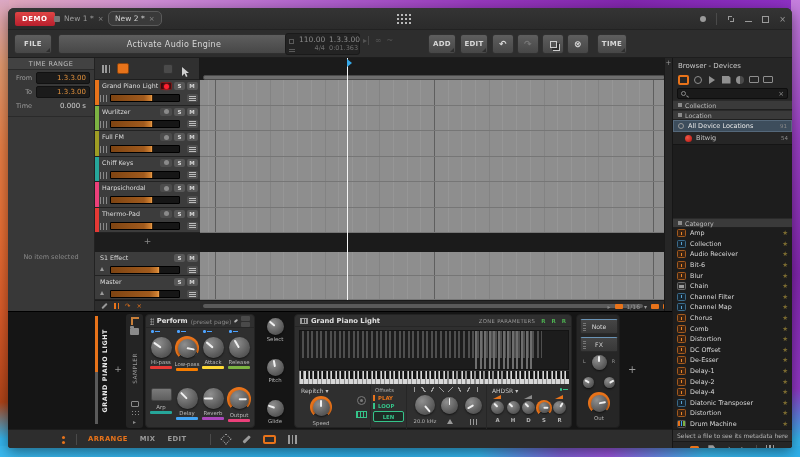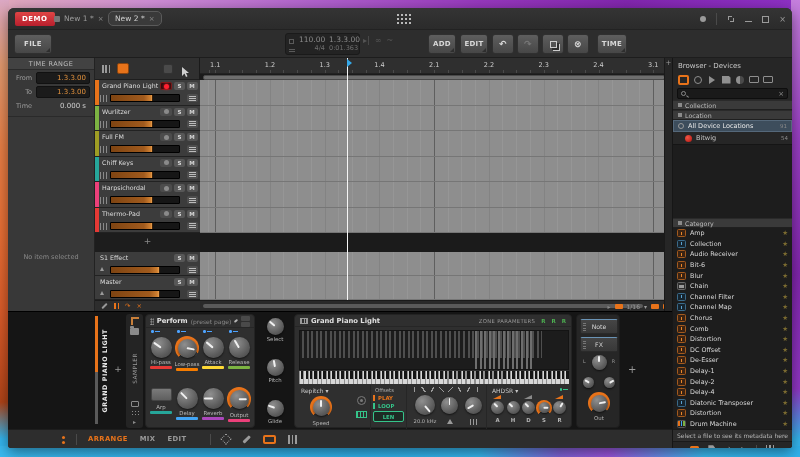--- a/index.html
+++ b/index.html
@@ -288,20 +288,21 @@
         <span class="wsep"></span>
         <span class="wresize"></span>
         <span class="wmin"></span>
         <span class="wmax"></span>
         <span>×</span>
       </div>
     </div>
 
     <div id="toolbar">
       <div class="btn fold" style="left:6px;width:38px">FILE</div>
+      <div class="btn" style="left:50px;width:232px;font-size:8px;font-weight:normal">Activate Audio Engine</div>
       <div class="transport">
         <div class="tp-icons">
           <span class="tp-sq"></span>
             <span class="tp-dash"></span>
         </div>
         <div class="tp-col" style="width:30px">
           <span class="tp-num">110.00</span>
           <span class="tp-sub">4/4</span>
         </div>
         <div class="tp-col" style="width:32px">
@@ -497,31 +498,20 @@
         </div>
       <div class="mini-bar">
         <span class="pencil"></span>
         <span class="pausebars"></span>
         <span class="mb-ic">↷</span>
         <span class="mb-ic">×</span>
       </div>
     </div>
 
     <div id="arranger">
-      <div id="ruler">
-          <span class="rlabel" style="left: 10px;">1.1</span>
-          <span class="rlabel" style="left: 64.75px;">1.2</span>
-          <span class="rlabel" style="left: 119.5px;">1.3</span>
-          <span class="rlabel" style="left: 174.25px;">1.4</span>
-          <span class="rlabel" style="left: 229px;">2.1</span>
-          <span class="rlabel" style="left: 283.75px;">2.2</span>
-          <span class="rlabel" style="left: 338.5px;">2.3</span>
-          <span class="rlabel" style="left: 393.25px;">2.4</span>
-          <span class="rlabel" style="left: 448px;">3.1</span>
-        </div>
       <div id="overview"></div>
       <div id="arr-rows">
           <div class="arr-row" style="top: 22px; height: 25.5px;"></div>
           <div class="arr-row" style="top: 47.5px; height: 25.5px;"></div>
           <div class="arr-row" style="top: 73px; height: 25.5px;"></div>
           <div class="arr-row" style="top: 98.5px; height: 25.5px;"></div>
           <div class="arr-row" style="top: 124px; height: 25.5px;"></div>
           <div class="arr-row" style="top: 149.5px; height: 25.5px;"></div>
           <div class="arr-row" style="top: 194px; height: 24px;"></div>
           <div class="arr-row" style="top: 218px; height: 24px;"></div>

